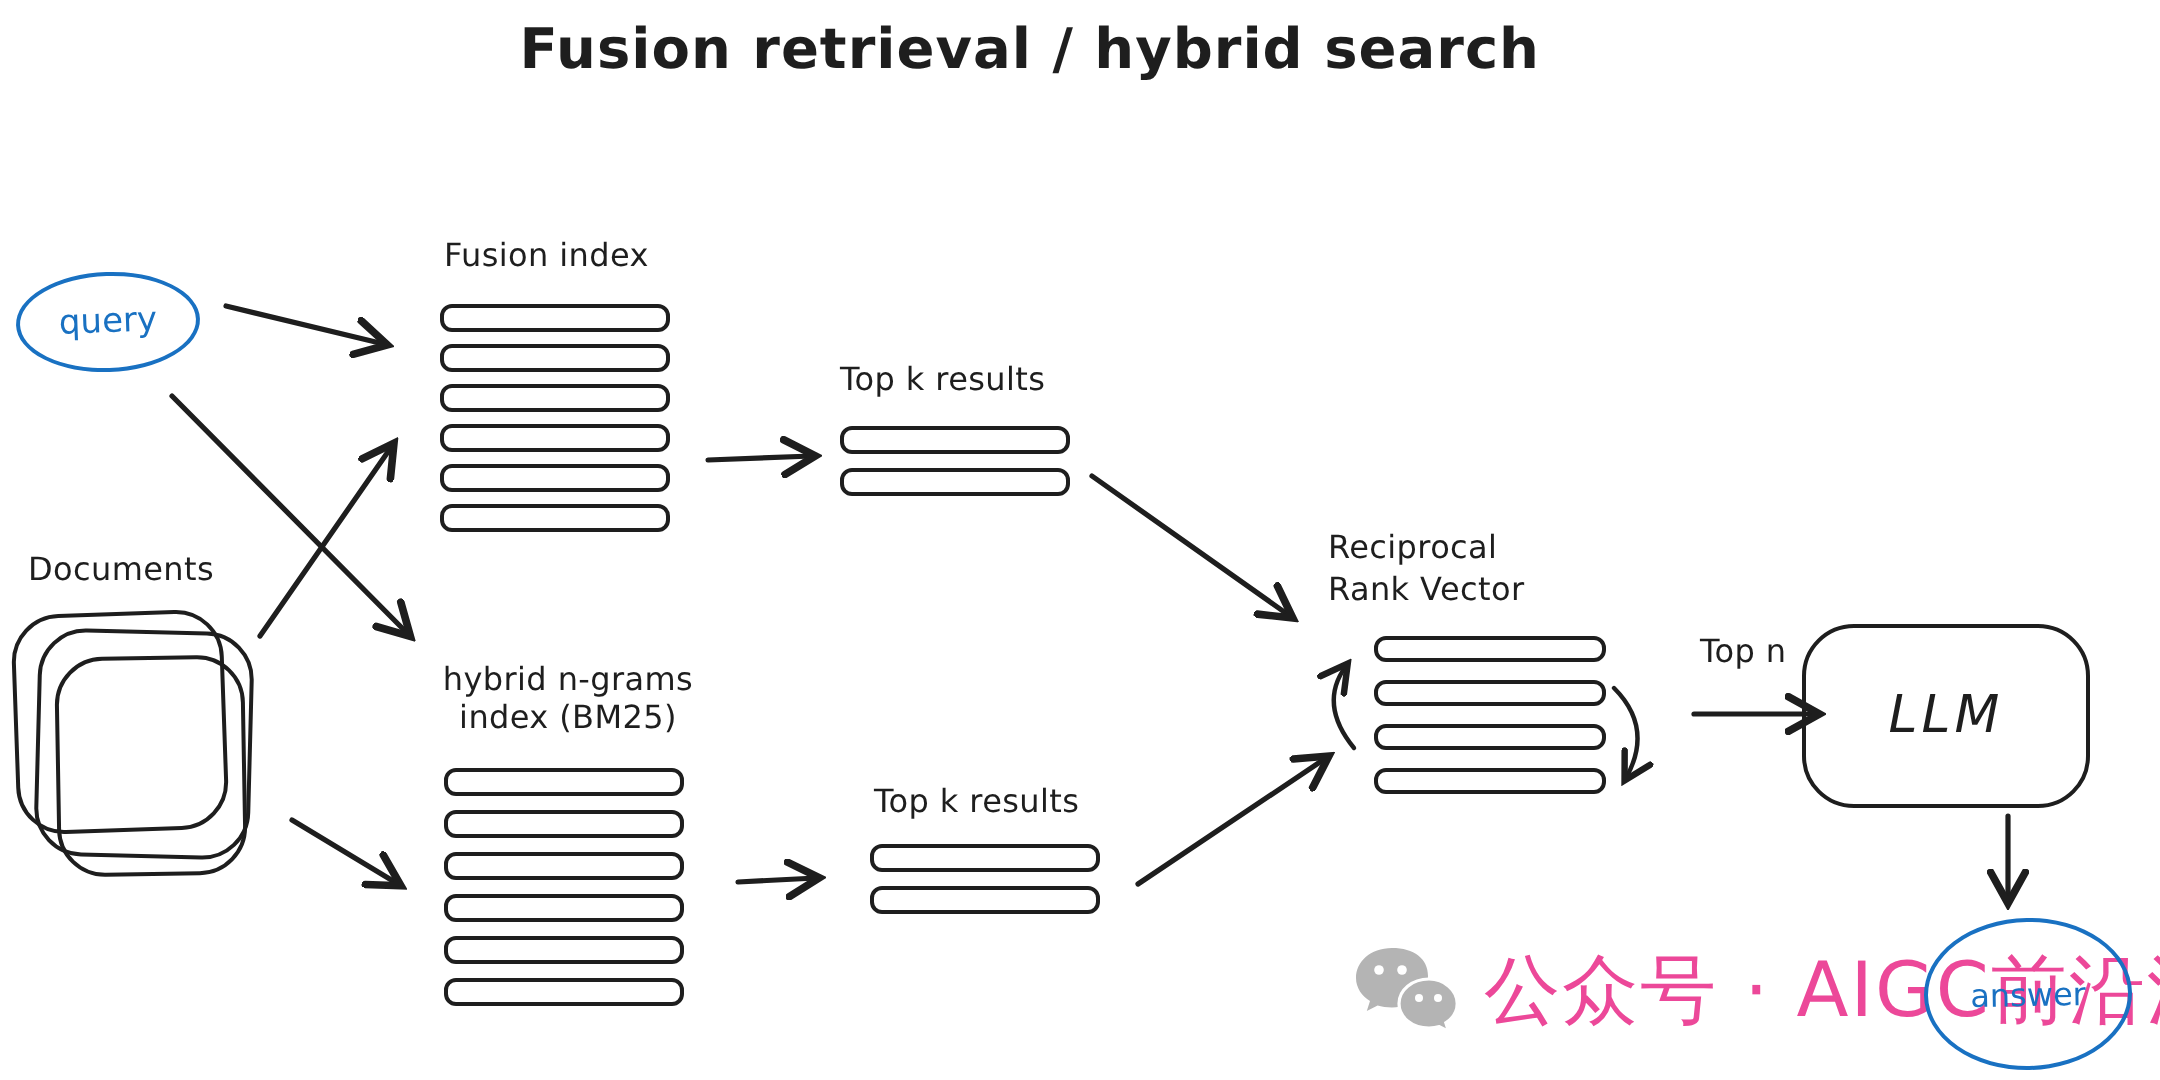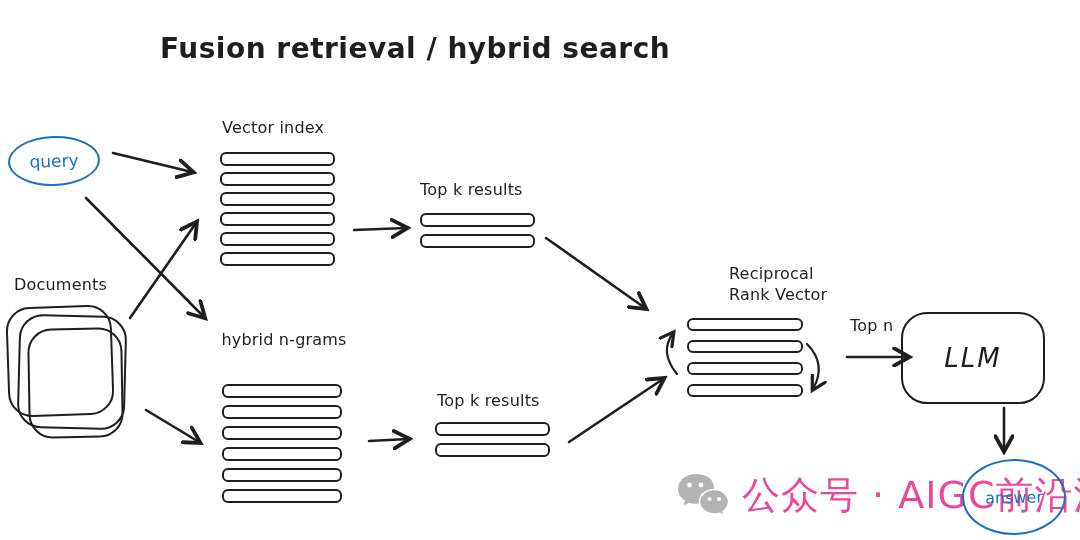--- a/index.html
+++ b/index.html
@@ -7,21 +7,21 @@
     position:relative;width:1080px;height:540px;background:#ffffff;overflow:hidden;
     font-family:"DejaVu Sans",sans-serif;color:#1e1e1e;
   }
   
   #watermark{position:absolute;z-index:1;left:676px;top:470px;display:flex;align-items:center;gap:12px;}
   #watermark .wm-text{font-size:38px;color:#ec4899;letter-spacing:1px;white-space:nowrap;}
   #arrows{position:absolute;left:0;top:0;z-index:2;}
   .node{position:absolute;z-index:3;}
   
   .lbl{font-size:16px;font-weight:500;letter-spacing:0.2px;white-space:nowrap;}
-  #title{left:160px;top:8px;width:610px;text-align:left;font-size:28px;font-weight:600;letter-spacing:0.5px;margin-top:24px;}
+  #title{left:160px;top:8px;width:610px;text-align:right;font-size:28px;font-weight:600;letter-spacing:0.5px;}
   
   .bar{height:14px;border:2px solid #1e1e1e;border-radius:6px;background:#fff;box-sizing:border-box;}
   .bars{display:flex;flex-direction:column;}
   #vector-bars{left:220px;top:152px;width:115px;gap:6px;}
   #sparse-bars{left:222px;top:384px;width:120px;gap:7px;}
   #topk1-bars{left:420px;top:213px;width:115px;gap:7px;}
   #topk2-bars{left:435px;top:422px;width:115px;gap:7px;}
   #rrf-bars{left:687px;top:318px;width:116px;gap:9px;}
   #rrf-bars .bar{height:13px;}
   .ellipse{border:2.5px solid #1971c2;border-radius:50%;display:flex;align-items:center;justify-content:center;background:transparent;}
@@ -36,21 +36,21 @@
   .doc-sq{position:absolute;border:2.5px solid #1e1e1e;border-radius:24px;background:transparent;box-sizing:border-box;}
   #doc-sq1{left:7px;top:306px;width:106px;height:110px;transform:rotate(-2deg);}
   #doc-sq2{left:18px;top:315px;width:108px;height:114px;transform:rotate(1.5deg);}
   #doc-sq3{left:28px;top:328px;width:95px;height:110px;transform:rotate(-1deg);}
   
   #vector-label{left:222px;top:118px;}
   #documents-label{left:14px;top:275px;}
   #sparse-label{left:220px;top:330px;width:128px;text-align:center;line-height:19px;}
   #topk1-label{left:420px;top:180px;}
   #topk2-label{left:437px;top:391px;}
-  #rrf-label{left:729px;top:263px;line-height:21px;}
+  #rrf-label{left:664px;top:263px;line-height:21px;}
   #topn-label{left:850px;top:316px;text-align:right;}
 </style>
 </head>
 <body>
 
 <div id="canvas">
 
   <div id="watermark">
     <svg width="54" height="48" viewBox="0 0 54 48">
       <path d="M20 2 C9 2 2 9 2 17 c0 5 3 9 7 11.5 l-1.6 5 5.4-2.8 c2 .6 4.5 1 7.2 1 11 0 18-7 18-15.7 S31 2 20 2 Z" fill="#b4b4b4"></path>
@@ -89,32 +89,33 @@
 
   <div class="node ellipse" id="query-node">
     <span>query</span>
   </div>
 
   <div class="node lbl" id="documents-label">Documents</div>
   <div class="doc-sq node" id="doc-sq1"></div>
   <div class="doc-sq node" id="doc-sq2"></div>
   <div class="doc-sq node" id="doc-sq3"></div>
 
-  <div class="node lbl" id="vector-label">Vector index</div>
+  <div class="node lbl" id="vector-label">Fusion index</div>
   <div class="node bars" id="vector-bars">
       <div class="bar"></div>
       <div class="bar"></div>
       <div class="bar"></div>
       <div class="bar"></div>
       <div class="bar"></div>
       <div class="bar"></div>
     </div>
 
   <div class="node lbl" id="sparse-label">
     <div>hybrid n-grams</div>
+    <div>index (BM25)</div>
   </div>
   <div class="node bars" id="sparse-bars">
       <div class="bar"></div>
       <div class="bar"></div>
       <div class="bar"></div>
       <div class="bar"></div>
       <div class="bar"></div>
       <div class="bar"></div>
     </div>
 

